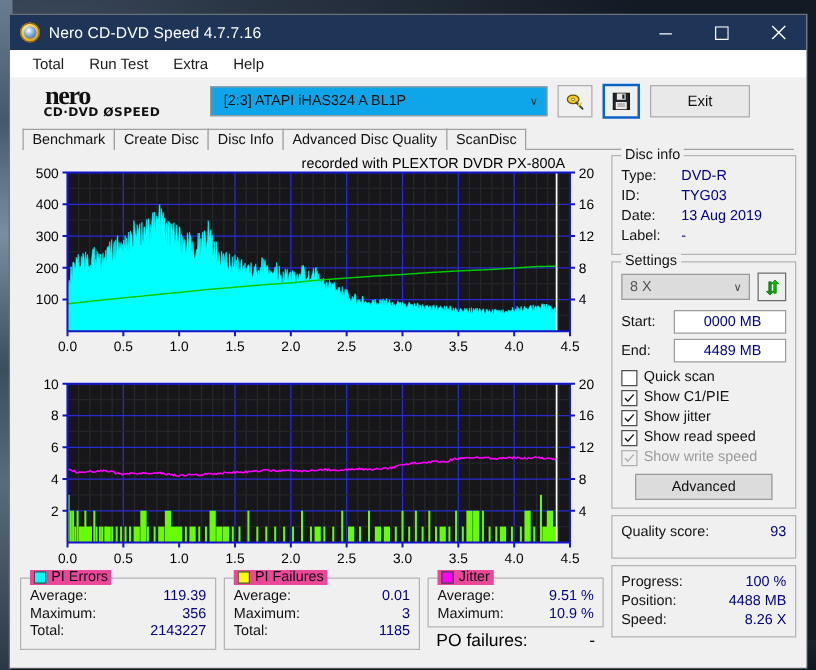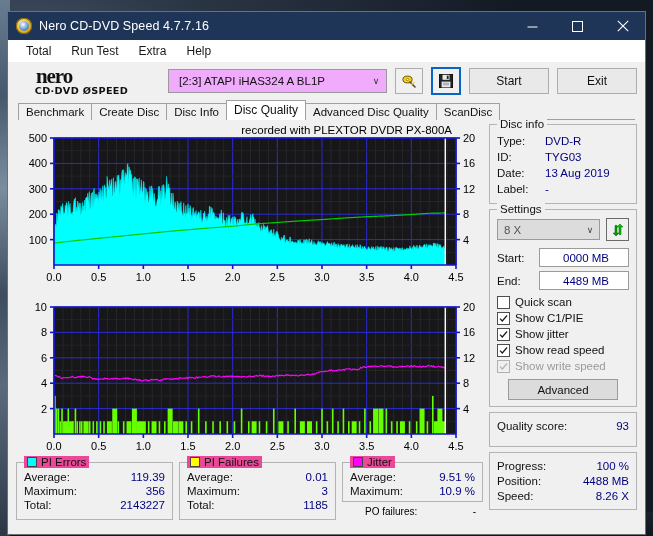--- a/index.html
+++ b/index.html
@@ -85,21 +85,21 @@
     font-family:Liberation Serif, serif;
     font-weight:bold;font-size:21px;letter-spacing:-1.1px;color:#111;
     display:block;margin-bottom:-1px;
   }
   .brand .sub{
     font-family:"DejaVu Sans", sans-serif;
     font-weight:bold;font-size:9.5px;letter-spacing:.3px;color:#111;
     display:block;transform:scaleX(1.02);
   }
   .devsel{
-    flex:1 1 auto;height:22px;background:#f0abfc;border:1px solid #9a9a9a;
+    flex:1 1 auto;height:22px;background:#0ea5e9;border:1px solid #9a9a9a;
     display:flex;align-items:center;padding:0 2px 0 10px;font-size:11.5px;color:#111;
     max-width:256px;
   }
   .devsel .dv-text{flex:1 1 auto;white-space:nowrap;}
   .devsel .caret{
     width:16px;text-align:center;color:#333;font-size:9px;
   }
   .tbtn{
     width:26px;height:24px;border:1px solid #adadad;background:#f0f0f0;
     display:flex;align-items:center;justify-content:center;flex:0 0 auto;
@@ -153,21 +153,21 @@
     display:flex;align-items:center;gap:4px;font-size:11.5px;color:#111;white-space:nowrap;
   }
   .swatch{width:8px;height:8px;border:1px solid #444;display:inline-block;}
   .kvrow{display:flex;justify-content:space-between;font-size:11.5px;line-height:14px;}
   .kvrow .k{color:#111;}
   .kvrow .v{color:#00007f;font-weight:normal;}
   .jitterbox{border:none;background:transparent;padding:0;display:flex;flex-direction:column;}
   .jitterbox .inner{
     border:1px solid #b4b4b4;position:relative;padding:7px 7px 3px 7px;box-sizing:border-box;
   }
-  .jitterbox .po{display:flex;justify-content:space-between;font-size:10px;padding:3px 7px 0 7px;line-height:14px;margin-left:16px;}
+  .jitterbox .po{display:flex;justify-content:space-between;font-size:14px;padding:3px 7px 0 7px;line-height:14px;}
 
   
   .group{
     border:1px solid #b4b4b4;background:#f0f0f0;position:relative;
     padding:8px 7px 6px 7px;box-sizing:border-box;
   }
   .group > .gtitle{
     position:absolute;top:-7px;left:7px;background:#f0f0f0;padding:0 3px;
     font-size:11.5px;color:#111;
   }
@@ -275,29 +275,27 @@
       <svg width="14" height="14" viewBox="0 0 14 14">
         <rect x="0.5" y="0.5" width="13" height="13" fill="#20242b" stroke="#111" stroke-width="1"></rect>
         <rect x="3.5" y="0.8" width="7" height="5" fill="#e8e8e8"></rect>
         <rect x="7.8" y="1.6" width="1.8" height="3.4" fill="#20242b"></rect>
         <rect x="2.6" y="7.6" width="8.8" height="5.8" fill="#e8e8e8"></rect>
         <line x1="4" y1="9.2" x2="10" y2="9.2" stroke="#888" stroke-width=".8"></line>
         <line x1="4" y1="10.8" x2="10" y2="10.8" stroke="#888" stroke-width=".8"></line>
       </svg>
     </div>
 
-    <div class="bigbtn">Start</div>
     <div class="bigbtn">Exit</div>
   </div>
 
   <div class="tabsrow">
     <div class="tab">Benchmark</div>
     <div class="tab">Create Disc</div>
     <div class="tab">Disc Info</div>
-    <div class="tab active">Disc Quality</div>
     <div class="tab">Advanced Disc Quality</div>
     <div class="tab">ScanDisc</div>
   </div>
 
   <div class="bodypane">
 
     <div class="leftcol">
 
       <div class="graphwrap">
         <svg id="svgTop" width="476" height="165" viewBox="0 0 476 165">

